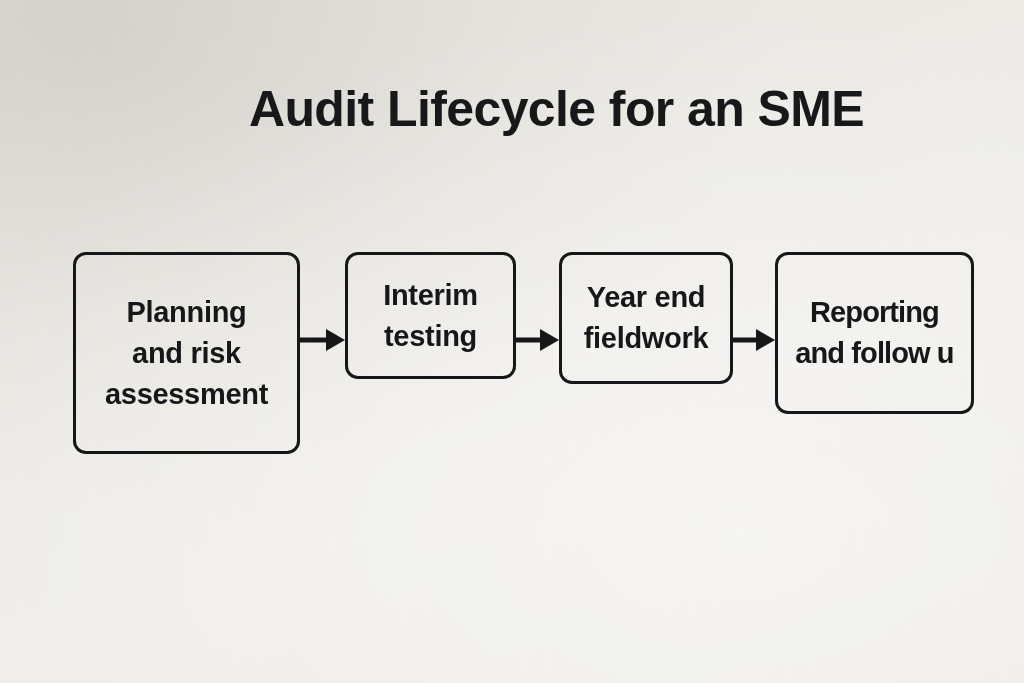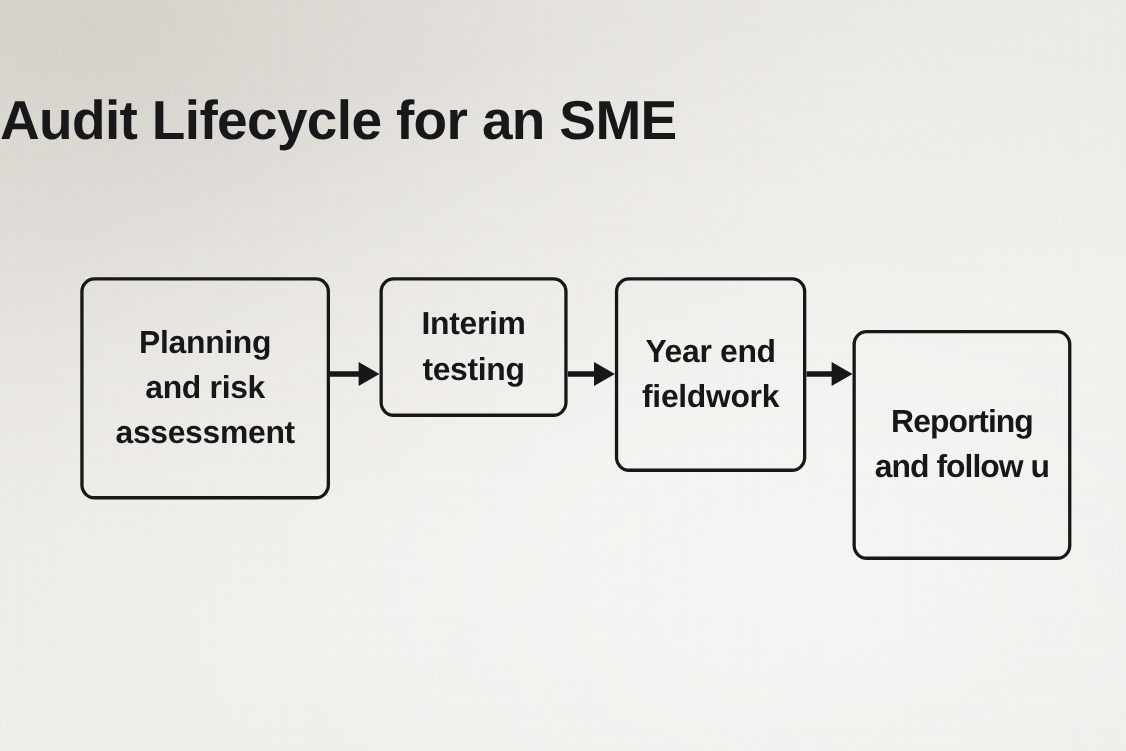--- a/index.html
+++ b/index.html
@@ -35,21 +35,21 @@
       repeating-linear-gradient(0deg,   rgba(0,0,0,0.020) 0px, rgba(0,0,0,0.020) 1px, rgba(255,255,255,0.018) 1px, rgba(255,255,255,0.018) 2px),
       repeating-linear-gradient(90deg,  rgba(0,0,0,0.016) 0px, rgba(0,0,0,0.016) 1px, rgba(255,255,255,0.014) 1px, rgba(255,255,255,0.014) 3px),
       repeating-linear-gradient(117deg, rgba(0,0,0,0.012) 0px, rgba(0,0,0,0.012) 1px, rgba(255,255,255,0.010) 1px, rgba(255,255,255,0.010) 4px);
   }
 
   #title {
     position: absolute;
     left: 0;
     top: 80px;
     width: 864px;
-    text-align: left;
+    text-align: right;
     font-size: 50px;
     font-weight: 700;
     letter-spacing: -0.6px;
     color: #18181a;
     line-height: 1.16;
     white-space: nowrap;
   }
 
   .node {
     position: absolute;
@@ -104,28 +104,28 @@
   <div class="node" style="left:345px; top:252px; width:171px; height:127px;">
     <span class="node-label">Interim
 testing</span>
   </div>
 
   <svg class="arrow" style="left:516px; top:326px; width:44px; height:28px;" viewBox="0 0 44 28">
     <line x1="0" y1="14" x2="27" y2="14" stroke="#17171a" stroke-width="5"></line>
     <polygon points="24,3 43,14 24,25" fill="#17171a"></polygon>
   </svg>
 
-  <div class="node" style="left:559px; top:252px; width:174px; height:177px;">
+  <div class="node" style="left:559px; top:252px; width:174px; height:132px;">
     <span class="node-label">Year end
 fieldwork</span>
   </div>
 
   <svg class="arrow" style="left:733px; top:326px; width:43px; height:28px;" viewBox="0 0 43 28">
     <line x1="0" y1="14" x2="26" y2="14" stroke="#17171a" stroke-width="5"></line>
     <polygon points="23,3 42,14 23,25" fill="#17171a"></polygon>
   </svg>
 
-  <div class="node" style="left:775px; top:252px; width:199px; height:209px;margin-top:48px;">
+  <div class="node" style="left:775px; top:252px; width:199px; height:162px;">
     <span class="node-label tight">Reporting
 and follow u</span>
   </div>
 
 </div>
 
 </body></html>

